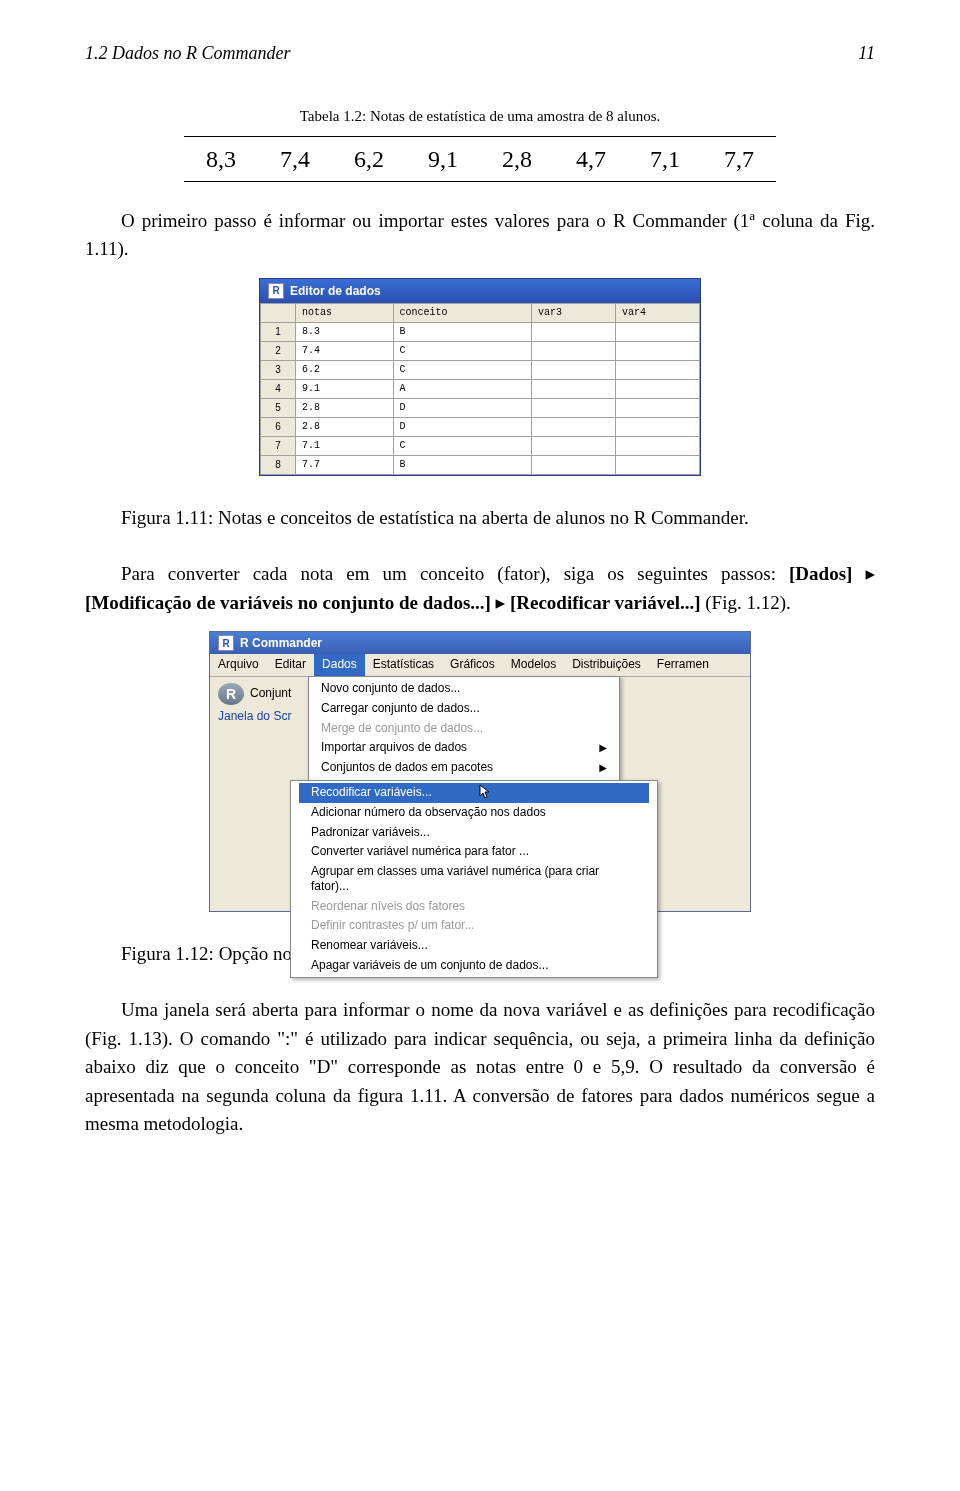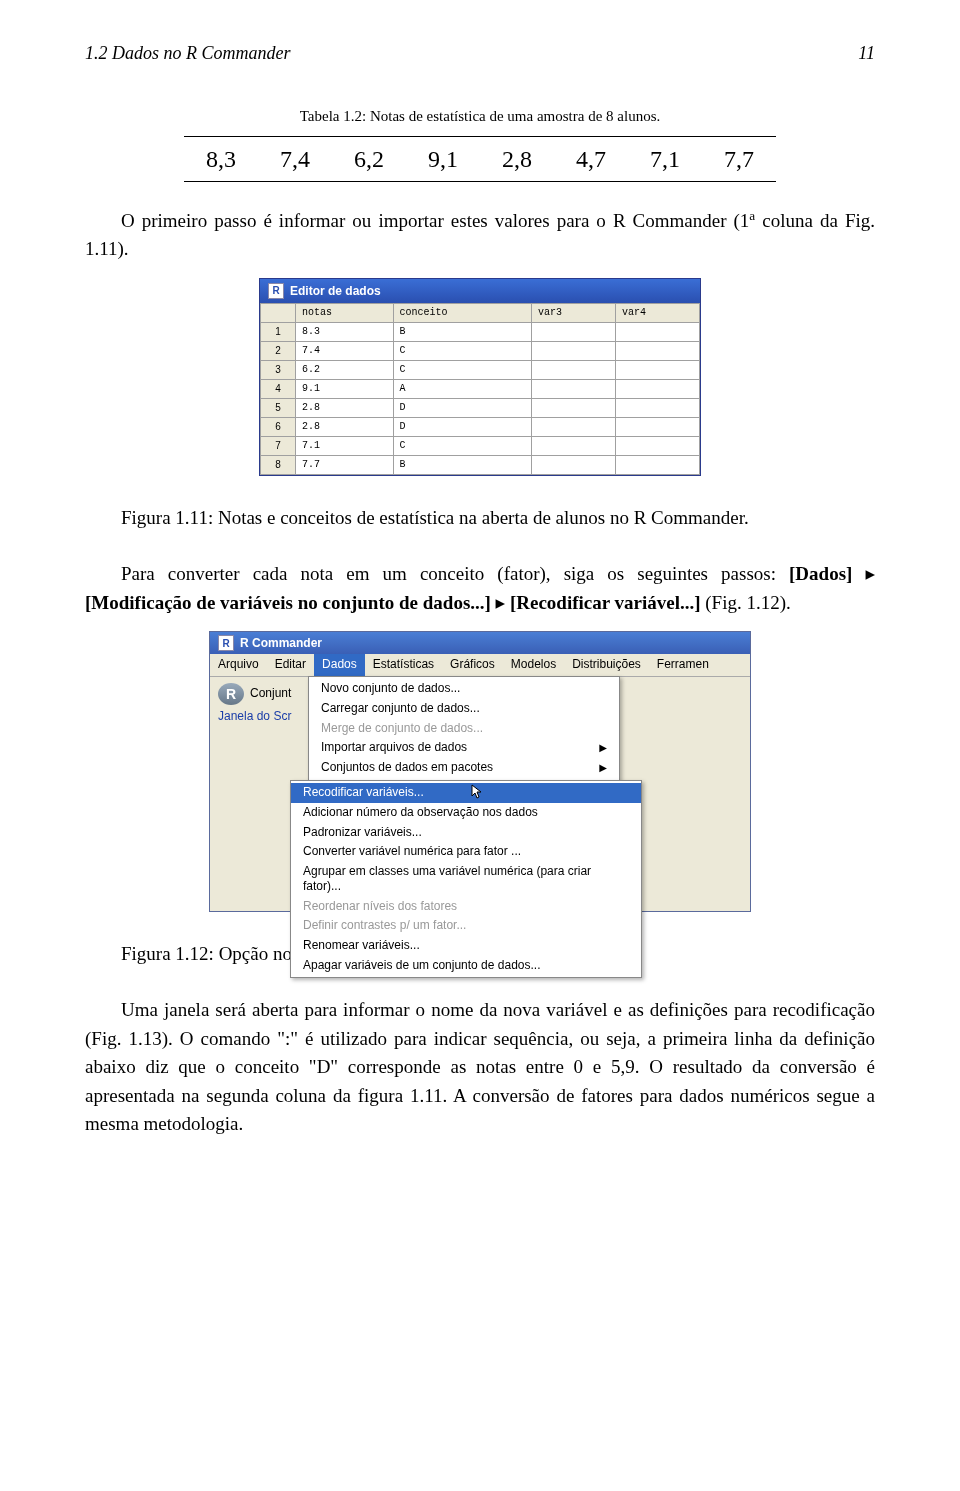--- a/index.html
+++ b/index.html
@@ -96,21 +96,21 @@
   .shot2 .dropdown .item.disabled { color: #999; align-items: flex-end; }
   .shot2 .dropdown .arrow { font-size: 10px; }
   .shot2 .submenu {
     position: absolute;
     top: 148px;
     left: 80px;
     width: 350px;
     background: #fff;
     border: 1px solid #888;
     box-shadow: 2px 2px 4px rgba(0,0,0,0.3);
-    padding: 2px 0;
+    padding: 2px 8px;
     z-index: 5;
   }
   .shot2 .submenu .item { padding: 2px 12px; }
   .shot2 .submenu .item.sel { background: #316ac5; color: #fff; position:relative;}
   .shot2 .submenu .item.disabled { color: #999; }
   .shot2 .cursor{position:absolute;width:12px;height:16px;left:180px;top:1px; pointer-events:none;}
   .shot2 .pad-bottom{height:180px;}
 </style>
 </head>
 <body>

